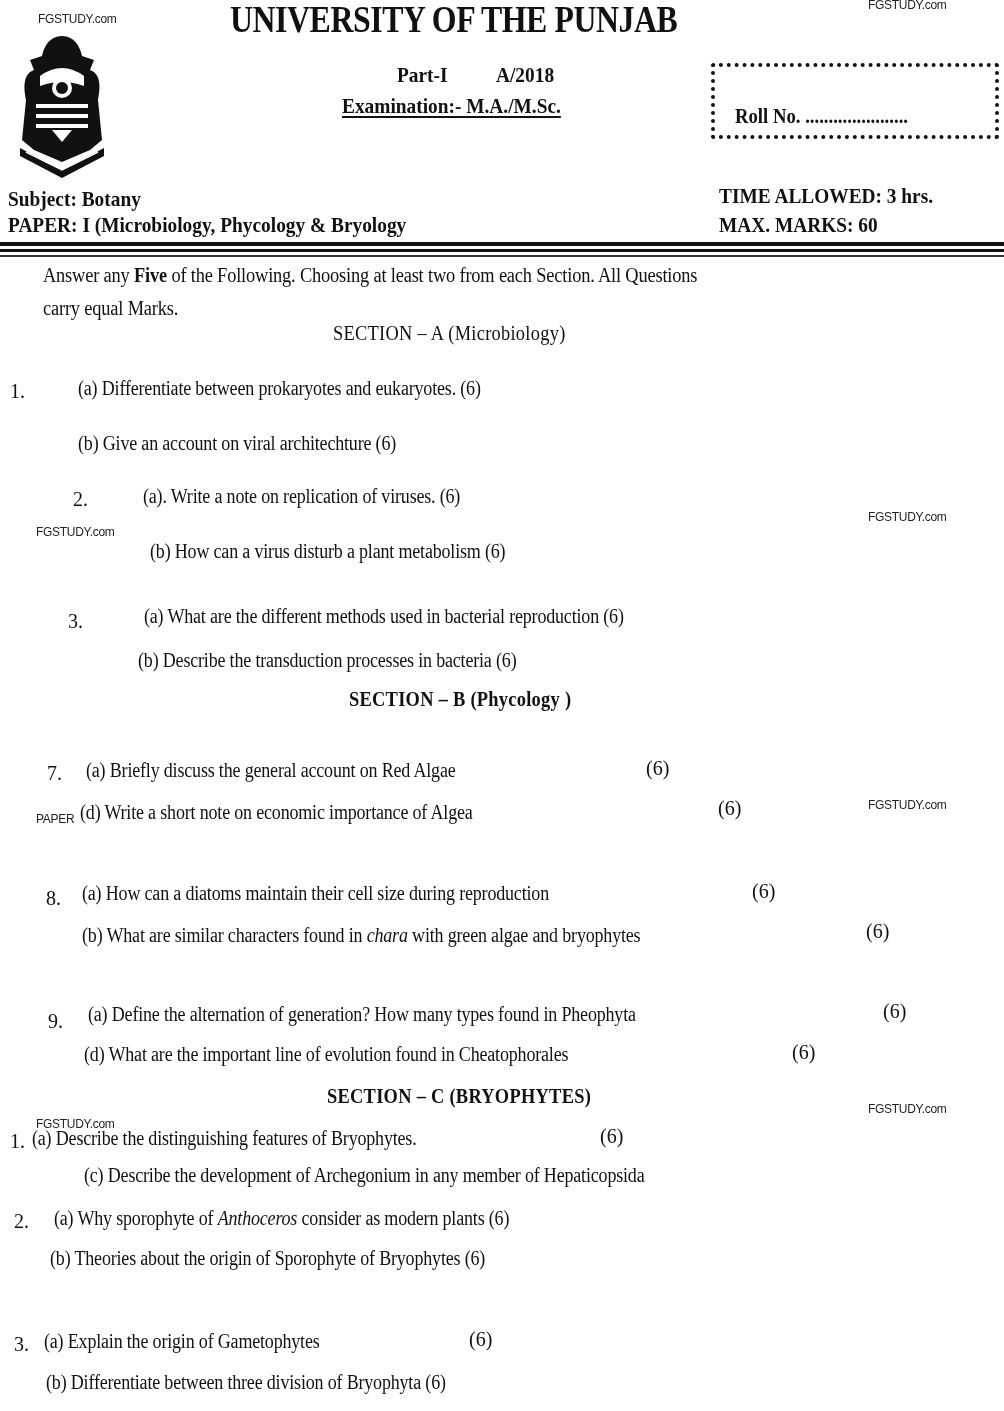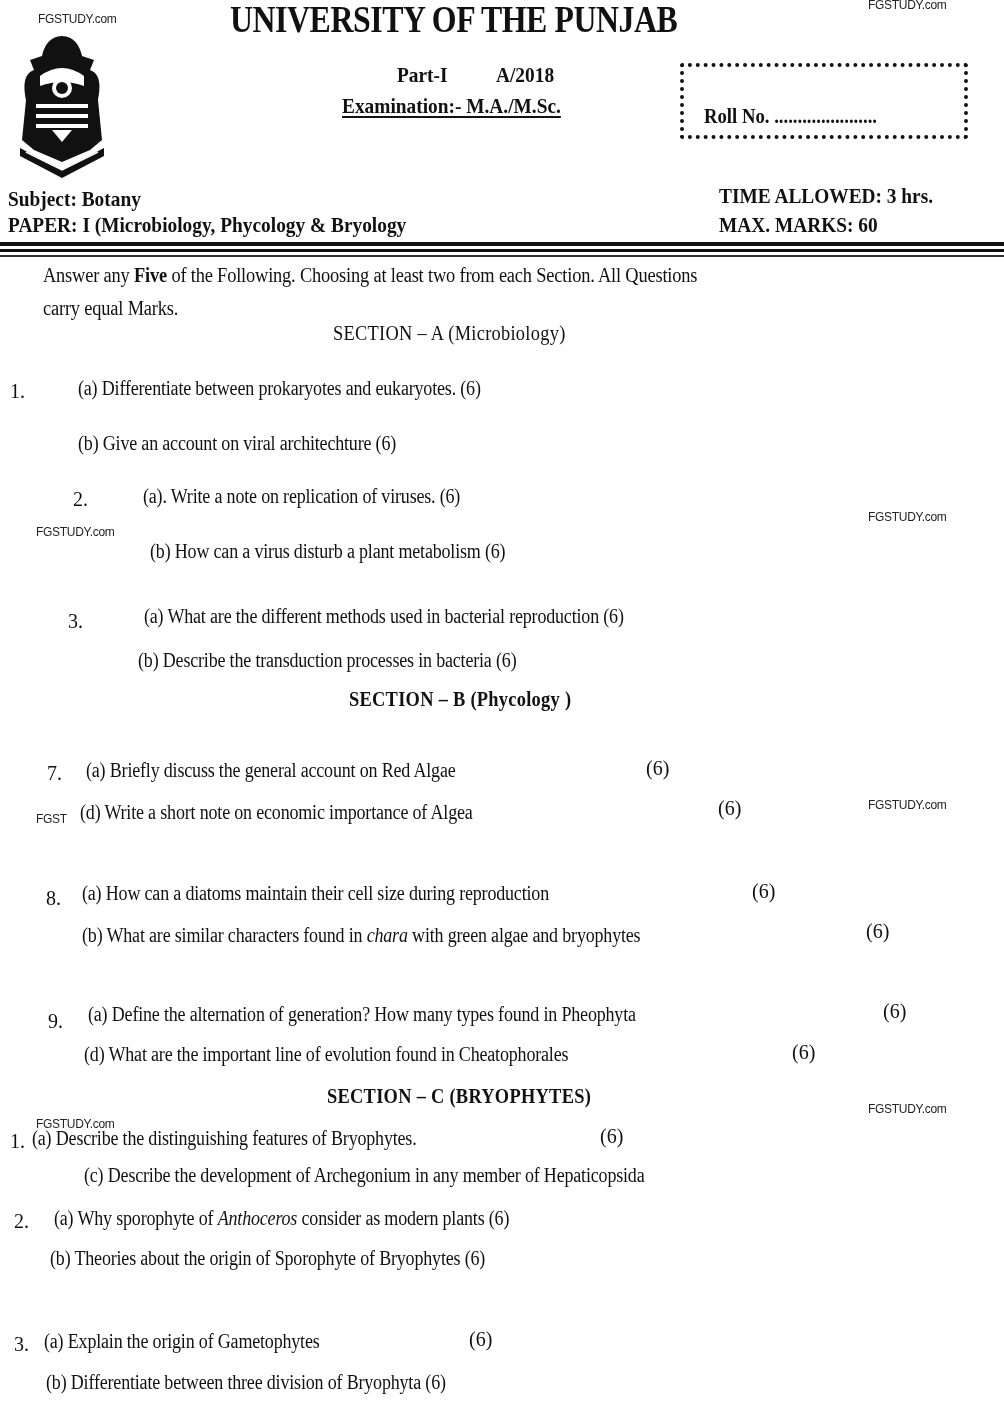--- a/index.html
+++ b/index.html
@@ -3,41 +3,41 @@
   <meta charset="utf-8">
   <style>
     * { box-sizing: border-box; margin: 0; padding: 0; }
     html, body { width: 1004px; height: 1411px; background: #ffffff; overflow: hidden; }
     body { position: relative; font-family: "Liberation Serif", "DejaVu Serif", serif; color: #111; }
     .abs { position: absolute; white-space: nowrap; }
     .wm { font-family: "Liberation Sans", "DejaVu Sans", sans-serif; font-size: 12px; color: #222; letter-spacing: -0.3px; }
     .uni-title { font-family: "Liberation Serif", serif; font-weight: bold; font-size: 37px; letter-spacing: -0.5px; transform: scaleX(0.86); transform-origin: left top; }
     .bold-head { font-weight: bold; font-size: 22px; transform: scaleX(0.88); transform-origin: left top; }
     .exam-line { text-decoration: underline; text-underline-offset: 3px; }
-    .rollbox { position: absolute; left: 680px; top: 63px; width: 288px; height: 76px;
+    .rollbox { position: absolute; left: 711px; top: 63px; width: 288px; height: 76px;
       border: 4px dotted #111; border-radius: 3px; }
     .roll-text { position: absolute; left: 20px; bottom: 6px; font-weight: bold; font-size: 22px; transform: scaleX(0.85); transform-origin: left bottom; }
     .rule { position: absolute; left: 0; width: 1004px; background: #111; }
     .body-text { font-size: 20px; letter-spacing: -0.2px; transform: scaleX(0.92); transform-origin: left top; }
     .section-head { font-size: 20px; letter-spacing: 0.3px; transform: scaleX(0.92); transform-origin: left top; }
     .section-head.bold { font-weight: bold; }
     .q { font-size: 20px; letter-spacing: -0.2px; transform: scaleX(0.9); transform-origin: left top; }
     .mark { font-size: 20px; }
     .num { font-size: 20px; }
     .italic { font-style: italic; }
     .logo { position: absolute; left: 12px; top: 30px; width: 100px; height: 150px; }
   </style>
 </head>
 <body>
 
 <div class="abs wm" style="left:38px; top:12px;">FGSTUDY.com</div>
 <div class="abs wm" style="left:868px; top:-2px;">FGSTUDY.com</div>
 <div class="abs wm" style="left:36px; top:525px;">FGSTUDY.com</div>
 <div class="abs wm" style="left:868px; top:510px;">FGSTUDY.com</div>
-<div class="abs wm" style="left:36px; top:812px;">FGST</div>
+<div class="abs wm" style="left:36px; top:812px;">PAPER</div>
 <div class="abs wm" style="left:868px; top:798px;">FGSTUDY.com</div>
 <div class="abs wm" style="left:868px; top:1102px;">FGSTUDY.com</div>
 <div class="abs wm" style="left:36px; top:1117px;">FGSTUDY.com</div>
 
 <svg class="logo" viewBox="0 0 100 150">
   <path d="M50 6 C38 6 32 16 30 26 L18 30 L22 40 C10 44 12 60 14 70 L10 110 L22 120 L50 132 L78 120 L90 110 L86 70 C88 60 90 44 78 40 L82 30 L70 26 C68 16 62 6 50 6 Z" fill="#111"></path>
   <path d="M28 46 Q50 30 72 46 L72 56 Q50 48 28 56 Z" fill="#fff"></path>
   <circle cx="50" cy="58" r="10" fill="#fff"></circle>
   <circle cx="50" cy="58" r="6" fill="#111"></circle>
   <rect x="24" y="74" width="52" height="4" fill="#fff"></rect>

